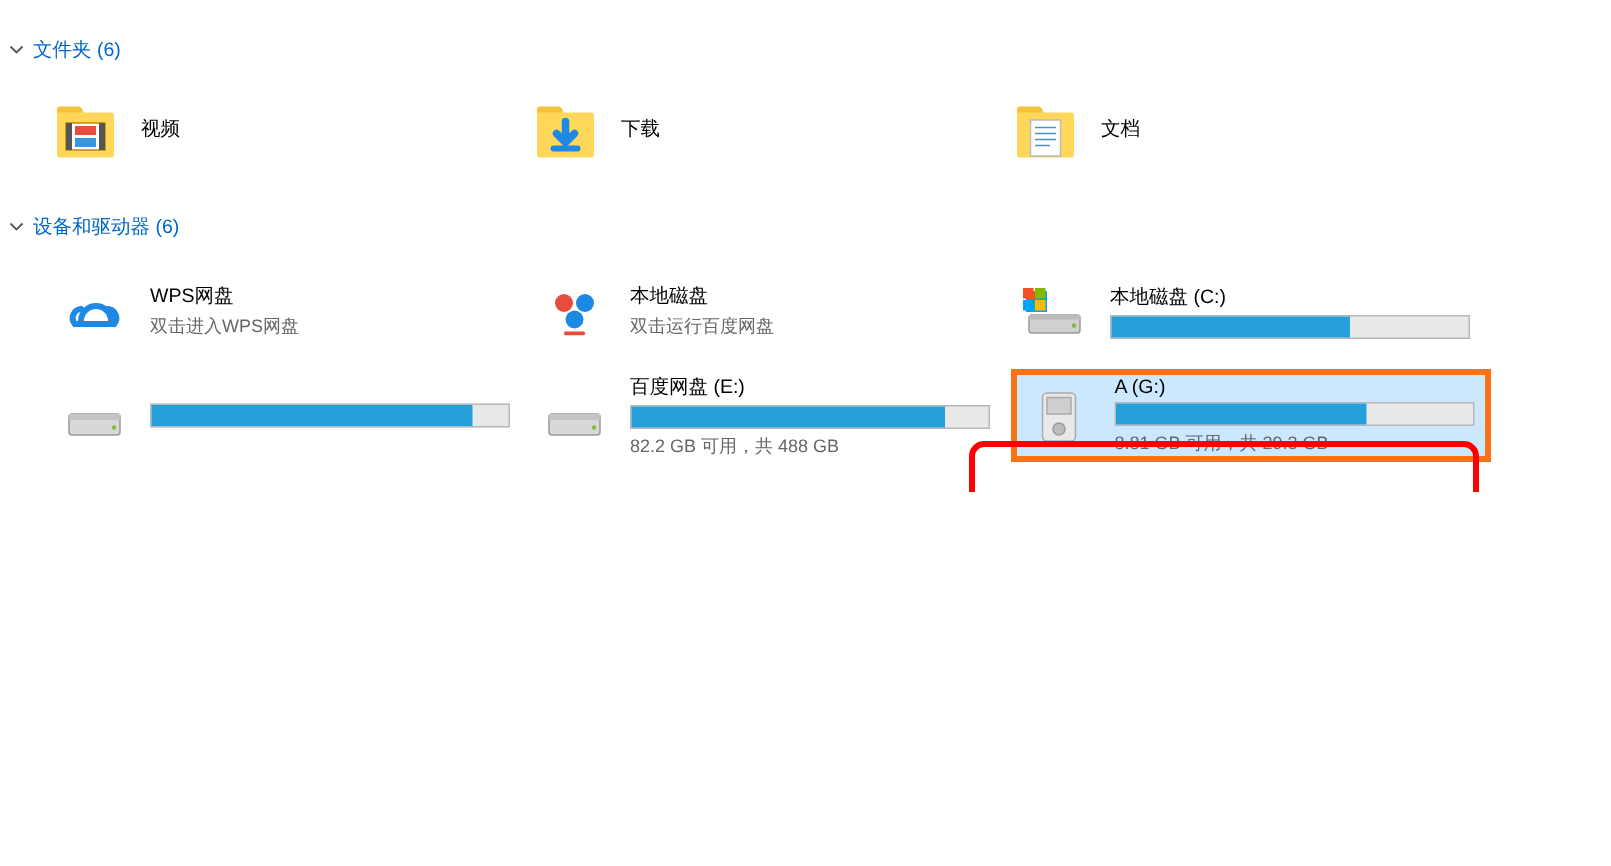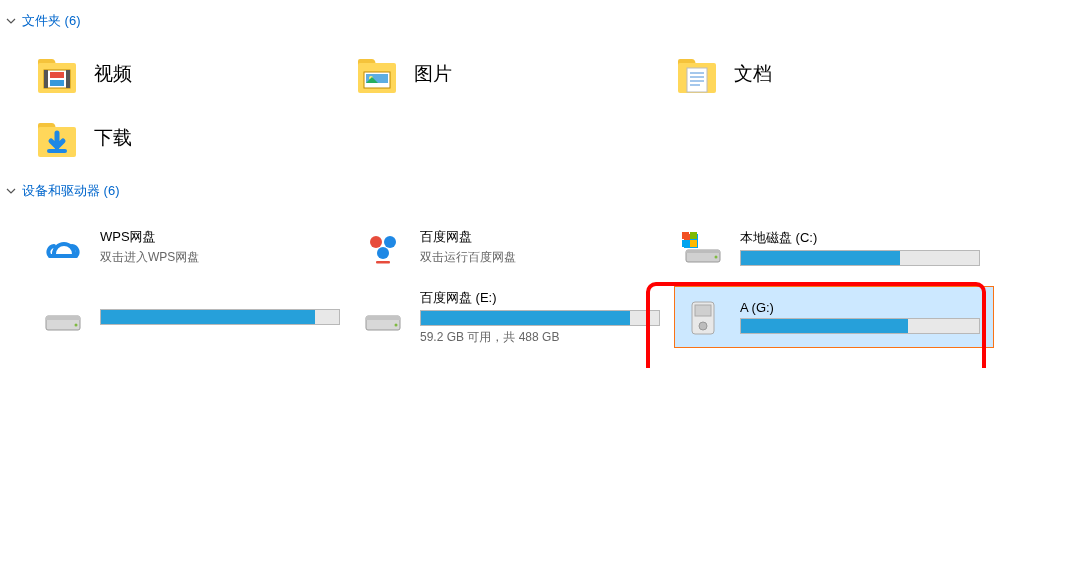--- a/index.html
+++ b/index.html
@@ -10,20 +10,21 @@
       color: #000;
       padding: 8px 0;
     }
     .section-header {
       display: flex;
       align-items: center;
       gap: 6px;
       color: #0066cc;
       padding: 4px 6px;
       cursor: pointer;
+      margin-top: 12px;
     }
     .chevron {
       width: 10px;
       height: 10px;
       display: inline-flex;
       align-items: center;
       justify-content: center;
       color: #666;
     }
     .chevron svg { width: 10px; height: 10px; }
@@ -42,21 +43,21 @@
     }
     .folder-icon {
       width: 46px;
       height: 46px;
       display: flex;
       align-items: center;
       justify-content: center;
     }
     .folder-label {
       color: #000;
-      font-size: 19px;
+      font-size: 13px;
     }
     .drive-item {
       display: flex;
       align-items: center;
       gap: 14px;
       height: 62px;
       cursor: pointer;
       padding: 4px 6px;
     }
     .drive-icon {
@@ -80,21 +81,21 @@
       border: 1px solid #b8b8b8;
       background: #e8e8e8;
       position: relative;
     }
     .progress-fill {
       height: 100%;
       background: #26a0da;
     }
     .selected {
       background: #cce8ff;
-      border: 1px solid #f97316;
+      border: 4px solid #f97316;
       padding: 1px 5px;
     }
     .highlight-box {
       position: absolute;
       border: 4px solid #ff0000;
       border-radius: 10px;
       pointer-events: none;
     }
     .wrapper { position: relative; }
   </style>
@@ -125,52 +126,39 @@
             <rect x="16" y="29" width="14" height="6" fill="#3498db"></rect>
           </svg>
         </span>
         <span class="folder-label">视频</span>
       </div>
       <div class="folder-item">
         <span class="folder-icon">
           <svg width="46" height="46" viewBox="0 0 46 46">
             <path d="M4 14 L4 10 Q4 8 6 8 L18 8 Q20 8 21 10 L22 14 Z" fill="#f5c33b"></path>
             <rect x="4" y="12" width="38" height="30" rx="2" fill="#ffd75a"></rect>
-            <rect x="10" y="21" width="26" height="16" fill="#fff" stroke="#c08a00"></rect>
-            <rect x="12" y="23" width="22" height="9" fill="#5dade2"></rect>
-            <circle cx="17" cy="27" r="2" fill="#fff176"></circle>
-            <path d="M12 32 L18 26 L24 32 Z" fill="#27ae60"></path>
-          </svg>
-        </span>
-        <span class="folder-label">图片</span>
+            <path d="M23 18 L23 32 M23 32 L17 26 M23 32 L29 26" stroke="#1e88e5" stroke-width="5" fill="none" stroke-linecap="round"></path>
+            <path d="M15 36 L31 36" stroke="#1e88e5" stroke-width="4" stroke-linecap="round"></path>
+          </svg>
+        </span>
+        <span class="folder-label">下载</span>
       </div>
       <div class="folder-item">
         <span class="folder-icon">
           <svg width="46" height="46" viewBox="0 0 46 46">
             <path d="M4 14 L4 10 Q4 8 6 8 L18 8 Q20 8 21 10 L22 14 Z" fill="#f5c33b"></path>
             <rect x="4" y="12" width="38" height="30" rx="2" fill="#ffd75a"></rect>
             <rect x="13" y="17" width="20" height="24" fill="#fff" stroke="#bbb"></rect>
             <line x1="16" y1="22" x2="30" y2="22" stroke="#4a90d9"></line>
             <line x1="16" y1="26" x2="30" y2="26" stroke="#4a90d9"></line>
             <line x1="16" y1="30" x2="30" y2="30" stroke="#4a90d9"></line>
             <line x1="16" y1="34" x2="26" y2="34" stroke="#4a90d9"></line>
           </svg>
         </span>
         <span class="folder-label">文档</span>
-      </div>
-      <div class="folder-item">
-        <span class="folder-icon">
-          <svg width="46" height="46" viewBox="0 0 46 46">
-            <path d="M4 14 L4 10 Q4 8 6 8 L18 8 Q20 8 21 10 L22 14 Z" fill="#f5c33b"></path>
-            <rect x="4" y="12" width="38" height="30" rx="2" fill="#ffd75a"></rect>
-            <path d="M23 18 L23 32 M23 32 L17 26 M23 32 L29 26" stroke="#1e88e5" stroke-width="5" fill="none" stroke-linecap="round"></path>
-            <path d="M15 36 L31 36" stroke="#1e88e5" stroke-width="4" stroke-linecap="round"></path>
-          </svg>
-        </span>
-        <span class="folder-label">下载</span>
       </div>
     </div>
 
   <div class="section-header">
     <span class="chevron">
       <svg viewBox="0 0 10 10">
           <path d="M1 3 L5 7 L9 3" stroke="#555" stroke-width="1.2" fill="none"></path>
         </svg>
     </span>
     <span>设备和驱动器 (6)</span>
@@ -194,21 +182,21 @@
       <div class="drive-item">
         <span class="drive-icon">
           <svg width="42" height="42" viewBox="0 0 42 42">
             <circle cx="14" cy="16" r="6" fill="#e74c3c"></circle>
             <circle cx="28" cy="16" r="6" fill="#1e88e5"></circle>
             <circle cx="21" cy="27" r="6" fill="#1e88e5"></circle>
             <rect x="14" y="35" width="14" height="2.5" rx="1" fill="#e74c3c"></rect>
           </svg>
         </span>
         <div class="drive-info">
-          <span class="drive-name">百度网盘</span>
+          <span class="drive-name">本地磁盘</span>
           <span class="drive-sub">双击运行百度网盘</span>
         </div>
       </div>
       <div class="drive-item">
         <span class="drive-icon">
           <svg width="46" height="46" viewBox="0 0 46 46">
             <rect x="6" y="26" width="34" height="12" rx="2" fill="#d0d0d0" stroke="#999"></rect>
             <rect x="6" y="26" width="34" height="3" fill="#bcbcbc"></rect>
             <circle cx="36" cy="33" r="1.5" fill="#7fba42"></circle>
             <rect x="4" y="10" width="14" height="14" fill="#00a4ef"></rect>
@@ -248,34 +236,35 @@
             <rect x="6" y="22" width="34" height="14" rx="2" fill="#d8d8d8" stroke="#999"></rect>
             <rect x="6" y="22" width="34" height="4" fill="#c4c4c4"></rect>
             <circle cx="36" cy="31" r="1.5" fill="#7fba42"></circle>
           </svg>
         </span>
         <div class="drive-info">
           <span class="drive-name">百度网盘 (E:)</span>
           <div class="progress-wrap">
             <div class="progress-fill" style="width:88%"></div>
           </div>
-          <span class="drive-sub">59.2 GB 可用，共 488 GB</span>
+          <span class="drive-sub">82.2 GB 可用，共 488 GB</span>
         </div>
       </div>
       <div class="drive-item selected">
         <span class="drive-icon">
           <svg width="46" height="46" viewBox="0 0 46 46">
             <rect x="12" y="8" width="22" height="32" rx="3" fill="#e8e8e8" stroke="#aaa"></rect>
             <rect x="15" y="11" width="16" height="11" fill="#cfcfcf" stroke="#aaa"></rect>
             <circle cx="23" cy="32" r="4" fill="#bdbdbd" stroke="#999"></circle>
           </svg>
         </span>
         <div class="drive-info">
           <span class="drive-name">A (G:)</span>
           <div class="progress-wrap">
             <div class="progress-fill" style="width:70%"></div>
           </div>
+          <span class="drive-sub">8.81 GB 可用，共 29.3 GB</span>
         </div>
       </div>
     </div>
 
   <div class="highlight-box" id="hl" style="left: 646px; top: 274px; width: 340px; height: 122px;"></div>
 </div>
 
 </body></html>

